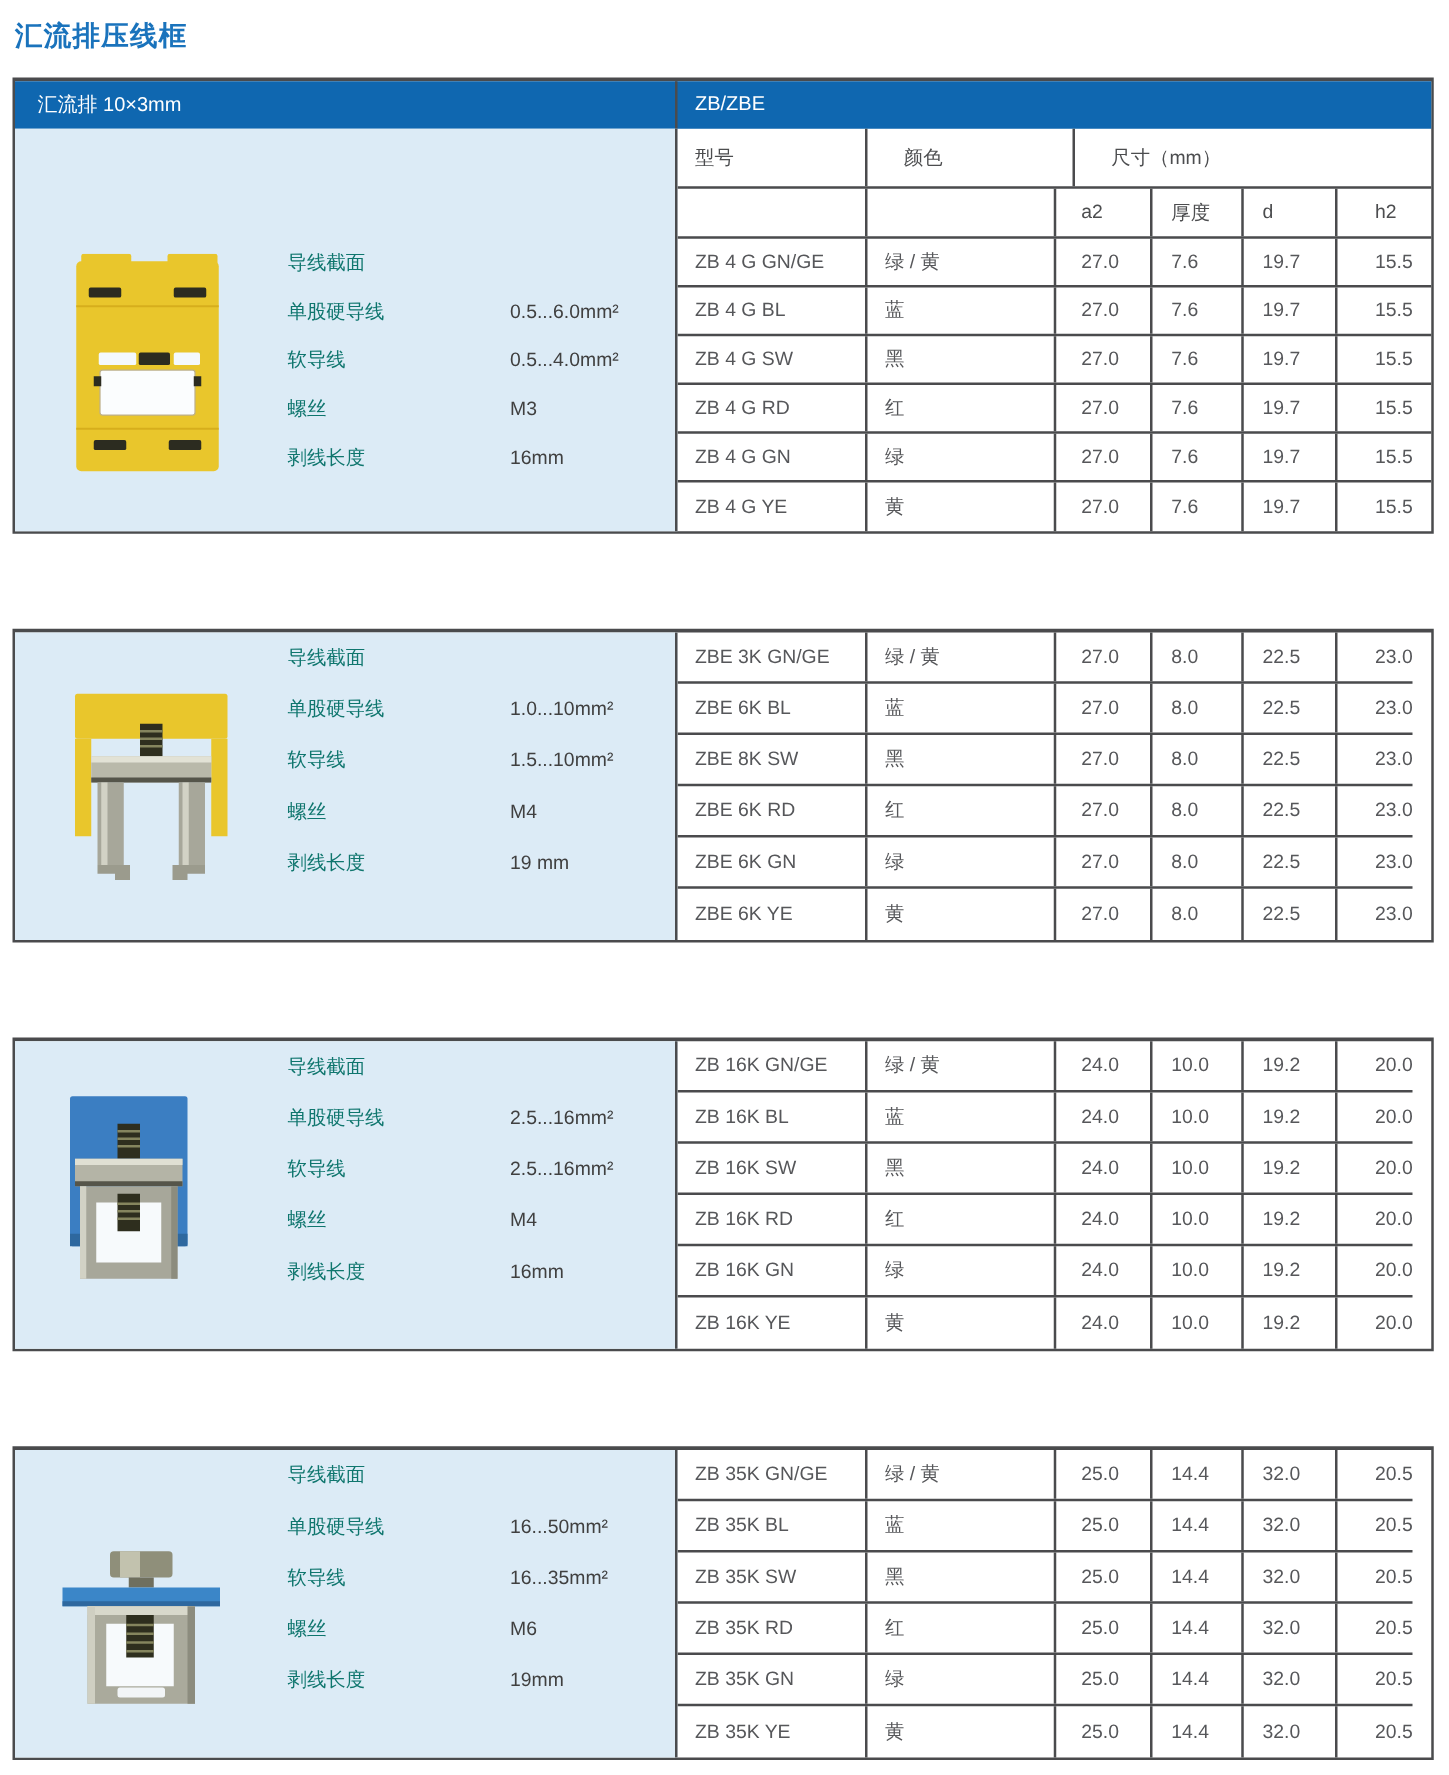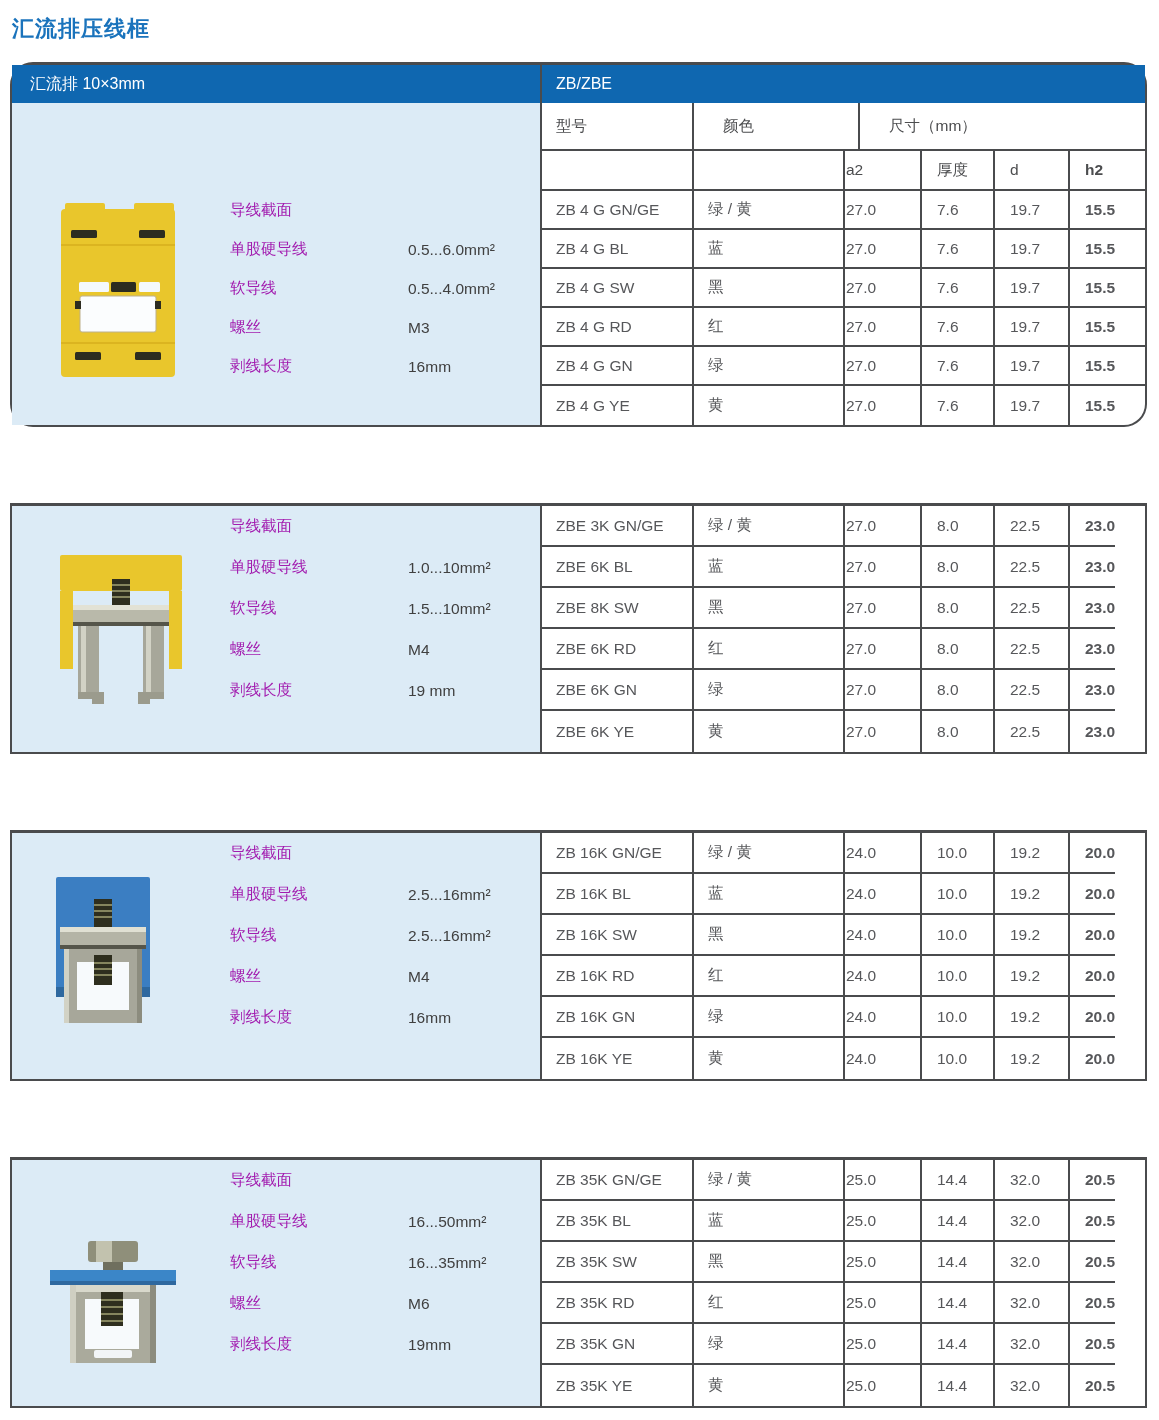--- a/index.html
+++ b/index.html
@@ -1,58 +1,58 @@
 <!DOCTYPE html>
 <html><head>
 <meta charset="utf-8">
 <style>
   html,body{margin:0;padding:0;background:#ffffff;}
   body{width:1159px;height:1420px;position:relative;font-family:"Liberation Sans","DejaVu Sans",sans-serif;
        -webkit-font-smoothing:antialiased;color:#56575a;}
   .page-title{margin:14px 0 0 12px;font-size:22px;font-weight:bold;color:#1a73bc;letter-spacing:1px;}
   .section{margin-left:10px;width:1137px;border:2px solid #4a4b4d;border-top:3px solid #4a4b4d;
            box-sizing:border-box;background:#fff;}
-  .sec1{margin-top:18px;border-radius:23px;}
+  .sec1{margin-top:18px;}
   .sec-gap{margin-top:76px;}
   
   .band{display:flex;height:38px;background:#0f67b0;color:#ffffff;font-size:16px;}
   .band-left{width:530px;box-sizing:border-box;display:flex;align-items:center;padding-left:18px;
              border-right:2px solid #4a4b4d;}
   .band-right{flex:1;display:flex;align-items:center;padding-left:14px;text-align:right;}
   .section-body{display:flex;}
   
   .panel{width:530px;flex:none;background:#dcebf6;border-right:2px solid #4a4b4d;
          box-sizing:border-box;position:relative;}
   .spec-list{position:absolute;left:218px;right:8px;}
   .sec1 .spec-list{top:88px;}
   .specN .spec-list{top:0;}
   .spec-row{display:flex;align-items:center;}
   .sec1 .spec-row{height:39px;}
   .specN .spec-row{height:41px;}
-  .spec-label{width:178px;font-size:15.5px;color:#a21caf;}
+  .spec-label{width:178px;font-size:15.5px;color:#0f766e;}
   .spec-value{font-size:15.5px;color:#404040;}
   .product{position:absolute;}
   
   .right-col{flex:1;display:flex;flex-direction:column;}
   .rows{display:flex;flex-direction:column;}
   .row{display:flex;box-sizing:border-box;border-bottom:2px solid #4a4b4d;}
   .rows .row:last-child,.row.rlast{border-bottom:none;}
   .hrow1{height:48px;gap:15px;}
   .hrow2{height:40px;}
   .sec1 .rows .row{height:39px;text-align:center;}
   .specN .rows .row,.specN-rows .row{height:41px;}
   .cell{box-sizing:border-box;border-right:2px solid #4a4b4d;display:flex;align-items:center;
         padding-left:14px;font-size:15.5px;color:#56575a;overflow:hidden;white-space:nowrap;}
   .cell:last-child{border-right:none;}
   .c-model{width:152px;flex:none;}
   .c-color{width:151px;flex:none;}
-  .c-a2{width:77px;flex:none;padding-left:1px;}
+  .c-a2{width:77px;flex:none;padding-left:20px;}
   .c-th{width:73px;flex:none;padding-left:15px;}
   .c-d{width:75px;flex:none;padding-left:15px;}
-  .c-h2{flex:1;padding-left:15px;font-weight:bold;}
+  .c-h2{flex:1;padding-left:30px;}
   .c-dims{flex:1;}
   .hcell{color:#4c4d4f;}
 </style>
 </head>
 <body>
 
 <h1 class="page-title">汇流排压线框</h1>
 
 <div class="section sec1">
   <div class="band">

